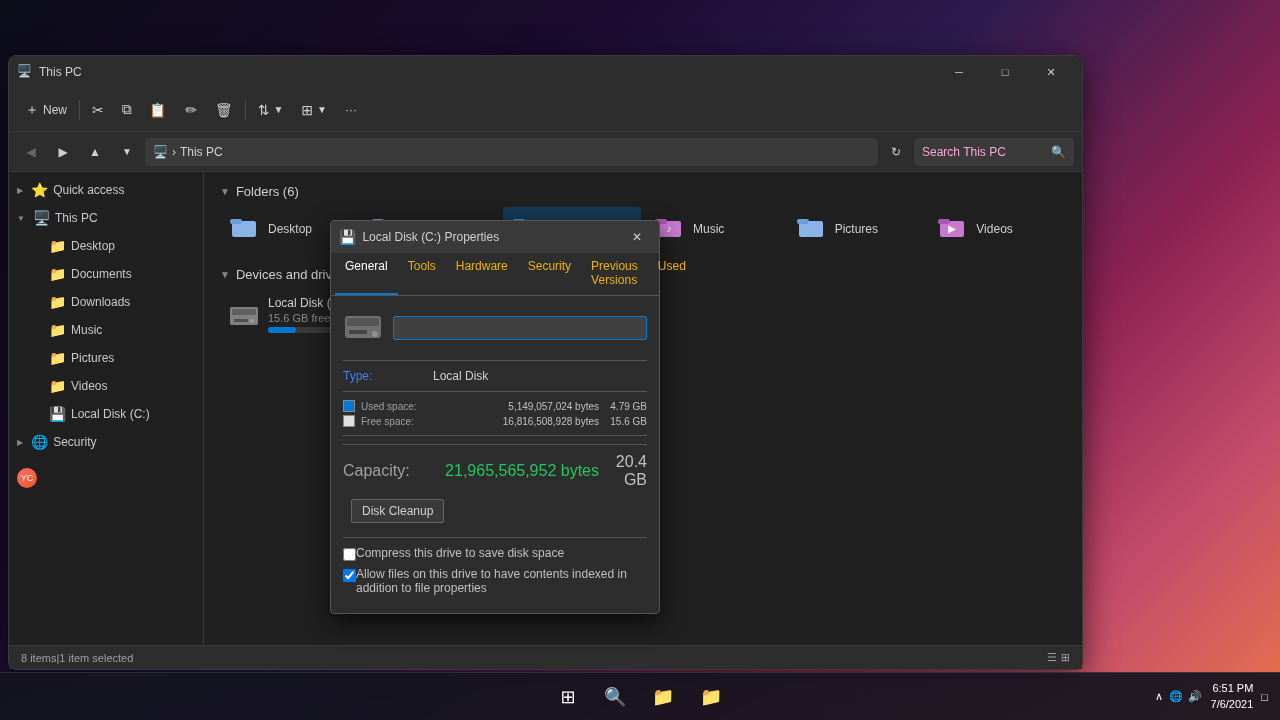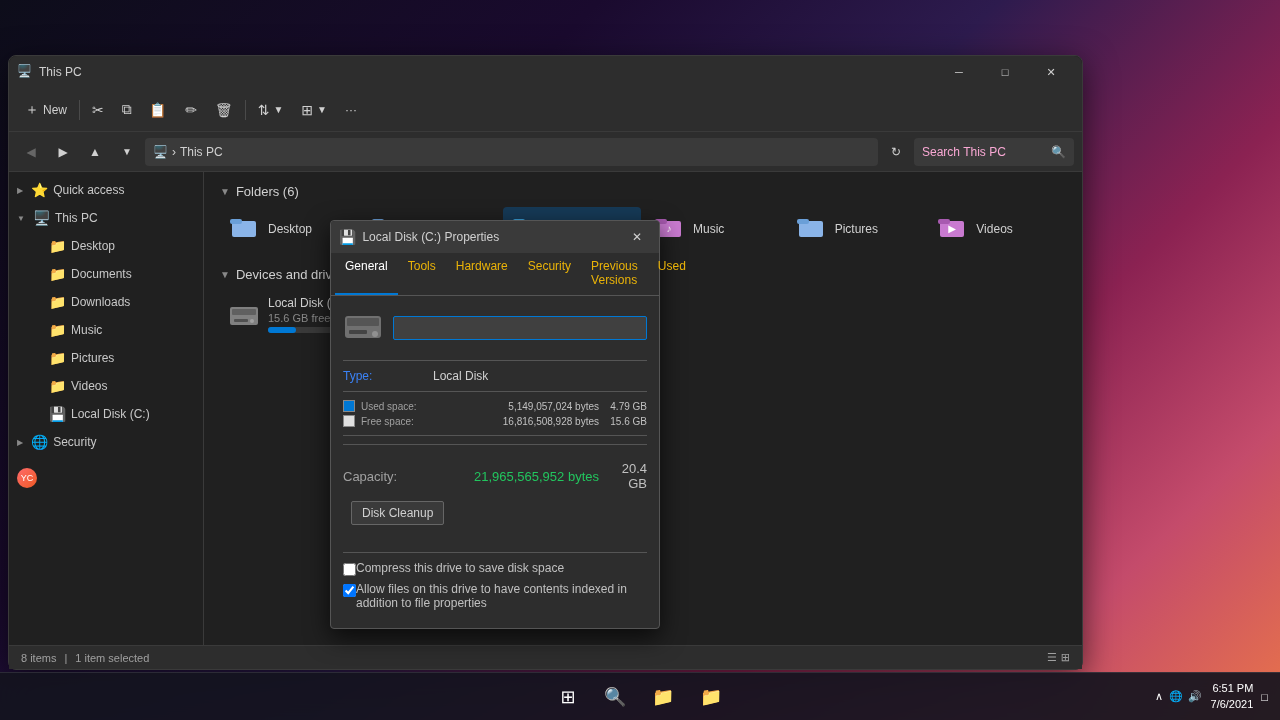--- a/index.html
+++ b/index.html
@@ -301,21 +301,20 @@
     
     .status-bar {
       height: 24px;
       background: #2d2d2d;
       border-top: 1px solid #3a3a3a;
       display: flex;
       align-items: center;
       padding: 0 12px;
       color: #a0a0a0;
       font-size: 11px;
-      gap: 8px;
       flex-shrink: 0;
     }
     .status-bar-right {
       margin-left: auto;
       display: flex;
       gap: 4px;
     }
 
     
     .properties-dialog {
@@ -442,31 +441,31 @@
     }
     .disk-cleanup-btn {
       padding: 4px 10px;
       background: #3a3a3a;
       border: 1px solid #666;
       color: #d0d0d0;
       font-size: 12px;
       cursor: pointer;
       border-radius: 2px;
       align-self: flex-end;
-      margin-bottom: 17px;
+      margin-bottom: 4px;
     }
 
     
     .capacity-row {
       display: flex;
       align-items: center;
       margin: 4px 0;
-      font-size: 13px;
+      font-size: 16px;
       border-top: 1px solid #555;
-      padding-top: 16px;
+      padding-top: 8px;
     }
     .cap-label { flex: 1; color: #a0a0a0; }
     .cap-bytes { color: #22c55e; margin-right: 8px; }
     .cap-gb { color: #c0c0c0; width: 40px; text-align: right; }
 
     
     .checkbox-row {
       display: flex;
       align-items: flex-start;
       margin: 6px 0;

